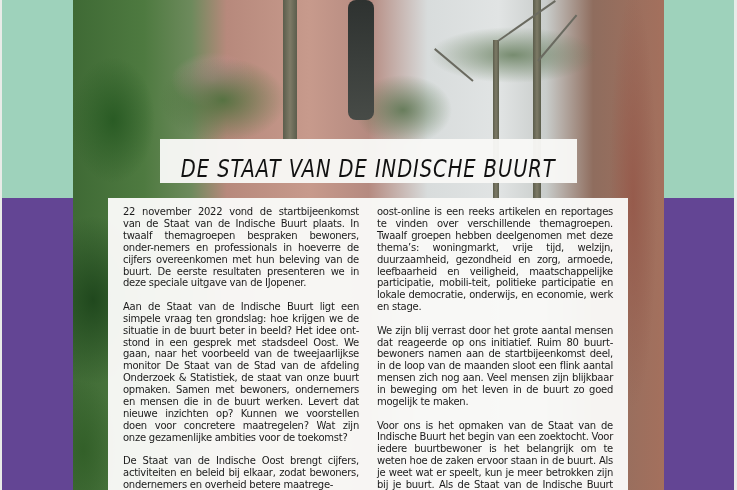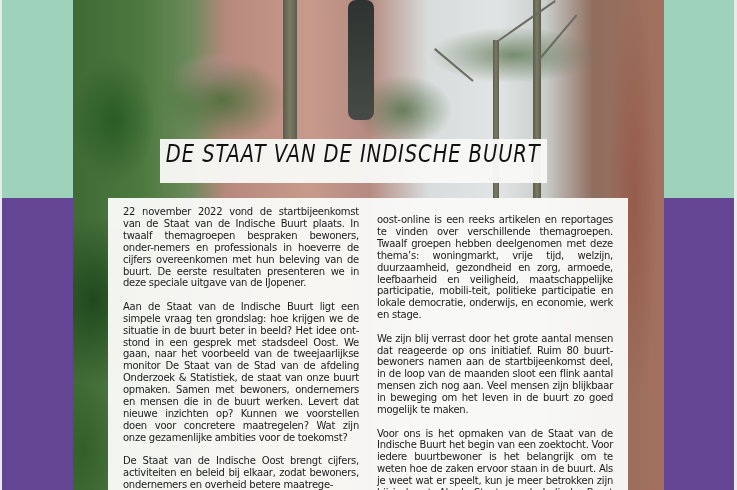--- a/index.html
+++ b/index.html
@@ -24,43 +24,43 @@
         radial-gradient(ellipse 120px 40px at 440px 55px, rgba(95,120,85,0.8), rgba(95,120,85,0) 70%),
         radial-gradient(ellipse 30px 260px at 560px 200px, rgba(150,90,75,0.95), rgba(150,90,75,0) 80%),
         linear-gradient(90deg, #3f6a35 0%, #4e7a40 12%, #6d8a5c 20%, #b7897c 26%, #c79a8c 40%, #b58a80 50%, #d8dcdc 60%, #e1e4e4 72%, #c9cdcb 80%, #8f6d5e 88%, #a4705d 100%);
     }
     .tree-trunk { position: absolute; background: linear-gradient(90deg, #5b5d4c, #7d7a66, #5b5d4c); }
     .lamp { position: absolute; left: 275px; top: 0; width: 26px; height: 120px;
       background: linear-gradient(180deg, #2e3230, #474b47); border-radius: 8px; }
     .branch { position: absolute; height: 2px; background: #6a6a60; transform-origin: left center; }
 
     .title-box {
-      position: absolute; left: 160px; top: 139px; width: 387px; height: 44px;
+      position: absolute; left: 160px; top: 139px; width: 417px; height: 44px;
       background: rgba(248,248,246,0.96);
-      display: flex; align-items: flex-start; justify-content: center;
+      display: flex; align-items: flex-end; justify-content: center;
     }
     .title-text {
       font-family: "DejaVu Sans", sans-serif; font-style: italic; font-weight: normal;
       font-size: 25px; letter-spacing: 1.2px; color: #111111;
       transform: scaleX(0.78); white-space: nowrap;
     }
 
     .text-box {
       position: absolute; left: 108px; top: 198px; width: 520px; height: 292px;
       background: rgba(249,249,247,0.97);
       padding: 8px 14px 0 15px;
       display: flex; gap: 18px; overflow: hidden;
     }
     .col { width: 236px; flex: none; }
     .para {
       font-family: "DejaVu Sans", sans-serif; font-size: 10px; line-height: 11.9px;
       color: #1b1b1b; text-align: justify; letter-spacing: -0.25px;
       margin-bottom: 11.5px; hyphens: manual;
     }
-    .col-right .para:first-child { margin-top: 8px; }
+    .col-right .para:first-child { margin-top: 0; }
   </style>
 </head>
 <body>
 
 <div class="side side-left">
   <div class="band-mint" style="background:#9ed2bb;"></div>
   <div class="band-purple" style="background:#634594;"></div>
 </div>
 
 <div class="side side-right">

